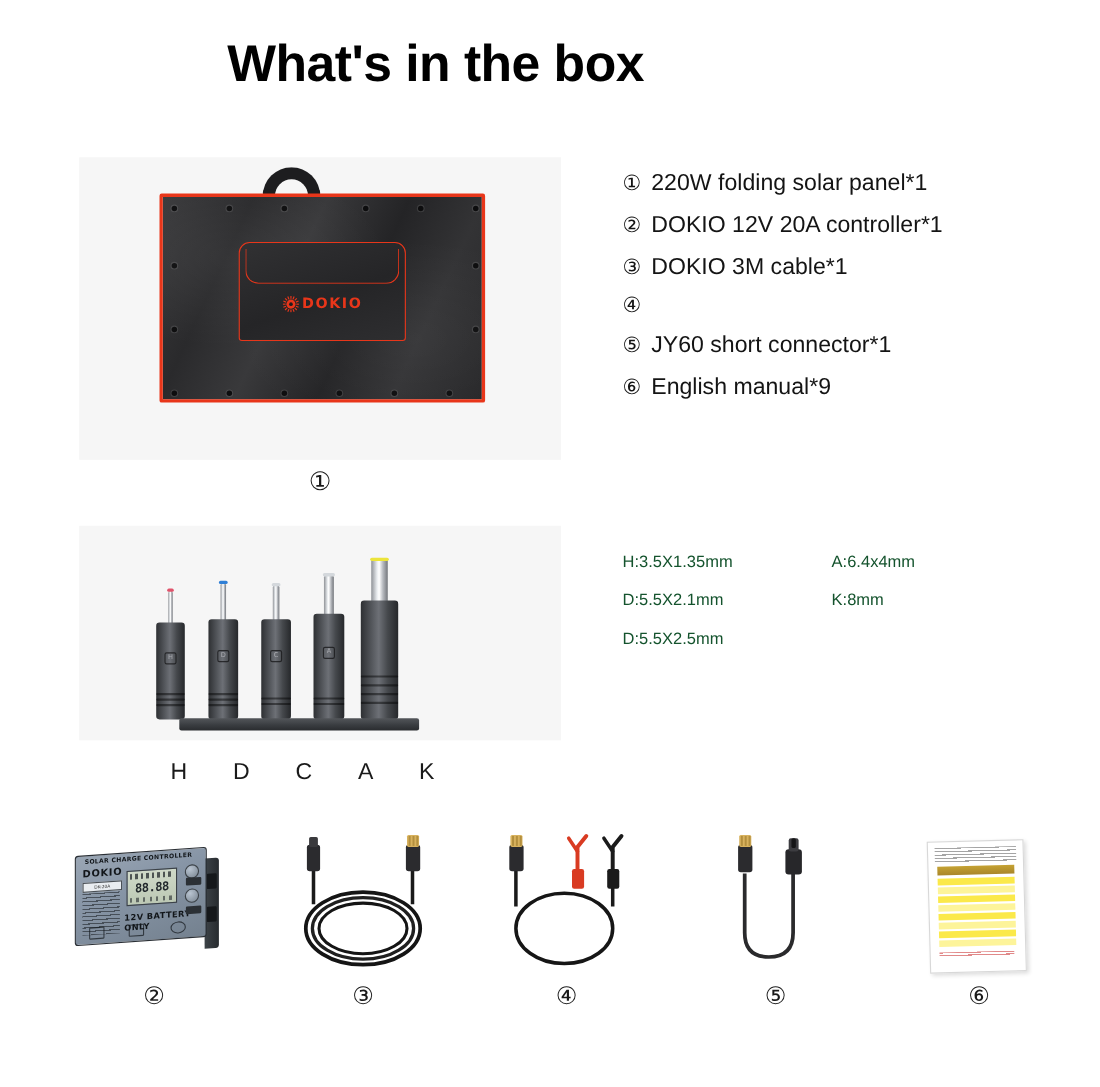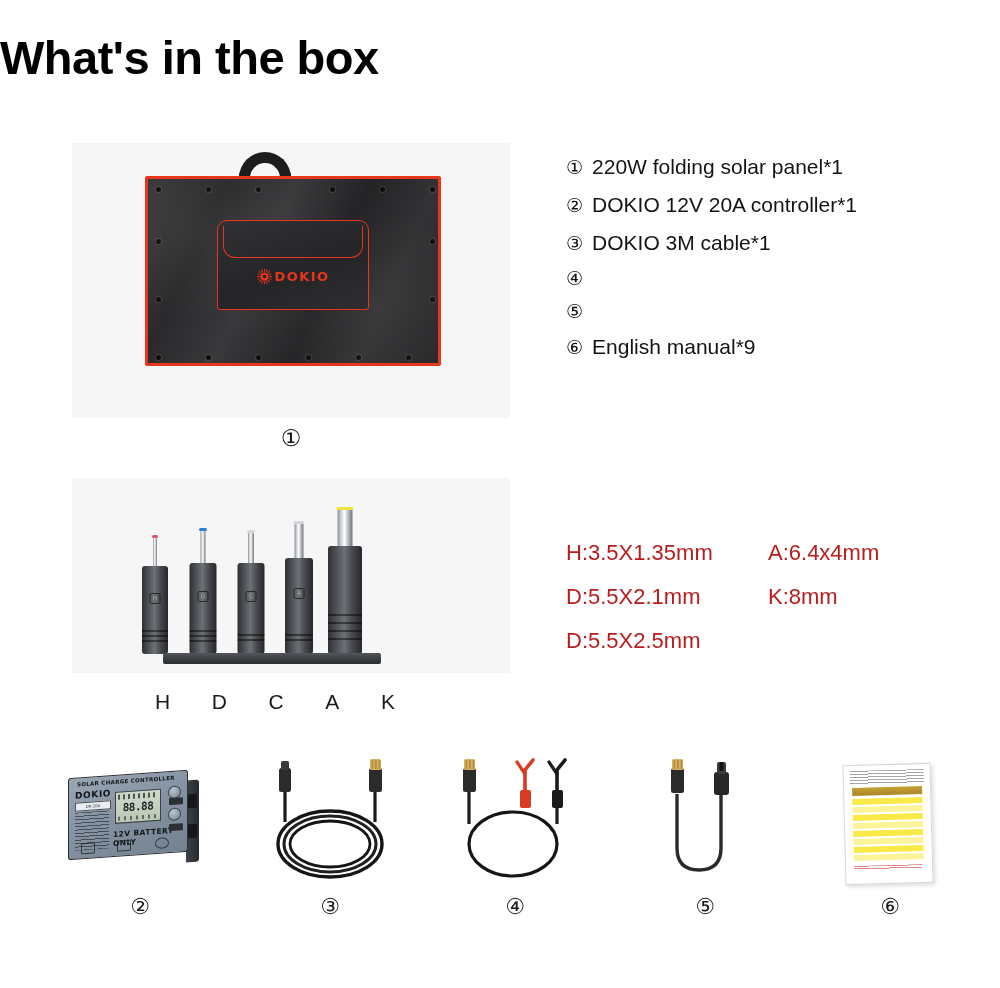--- a/index.html
+++ b/index.html
@@ -15,21 +15,21 @@
     color: #111111;
     overflow: hidden;
   }
 
   
   .page-title {
     position: absolute;
     top: 30px;
     left: 0;
     width: 792px;
-    text-align: left;
+    text-align: center;
     font-size: 47px;
     font-weight: bold;
     letter-spacing: -0.5px;
     color: #000000;
   }
 
   
   .photo-plate {
     position: absolute;
     background: #f6f6f6;
@@ -214,31 +214,31 @@
     flex: none;
     font-size: 19px;
     line-height: 1;
     font-family: "DejaVu Sans", sans-serif;
   }
   .spec-item .lead { font-weight: normal; }
 
   
   .dim-block {
     position: absolute;
-    left: 566px; top: 540px;
+    left: 566px; top: 502px;
     width: 400px;
-    font-size: 22px;
-    color: #b91c1c;
+    font-size: 15px;
+    color: #14532d;
   }
   .dim-row {
     display: flex;
     margin-bottom: 18px;
   }
   .dim-row .c1 { width: 190px; }
-  .dim-row .c2 { width: 190px; margin-left: 12px; }
+  .dim-row .c2 { width: 190px; }
 
   
   .bottom-row {
     position: absolute;
     left: 0; top: 752px;
     width: 1000px;
     height: 190px;
   }
   .bot-cell {
     position: absolute;
@@ -564,20 +564,21 @@
   </div>
   <div class="spec-item">
     <span class="circ">③</span>
     <span>DOKIO 3M cable*1</span>
   </div>
   <div class="spec-item">
     <span class="circ">④</span>
   </div>
   <div class="spec-item">
     <span class="circ">⑤</span>
+    <span>JY60 short connector*1</span>
   </div>
   <div class="spec-item">
     <span class="circ">⑥</span>
     <span>English manual*9</span>
   </div>
 </div>
 
 <div class="dim-block">
   <div class="dim-row">
     <span class="c1">H:3.5X1.35mm</span>

